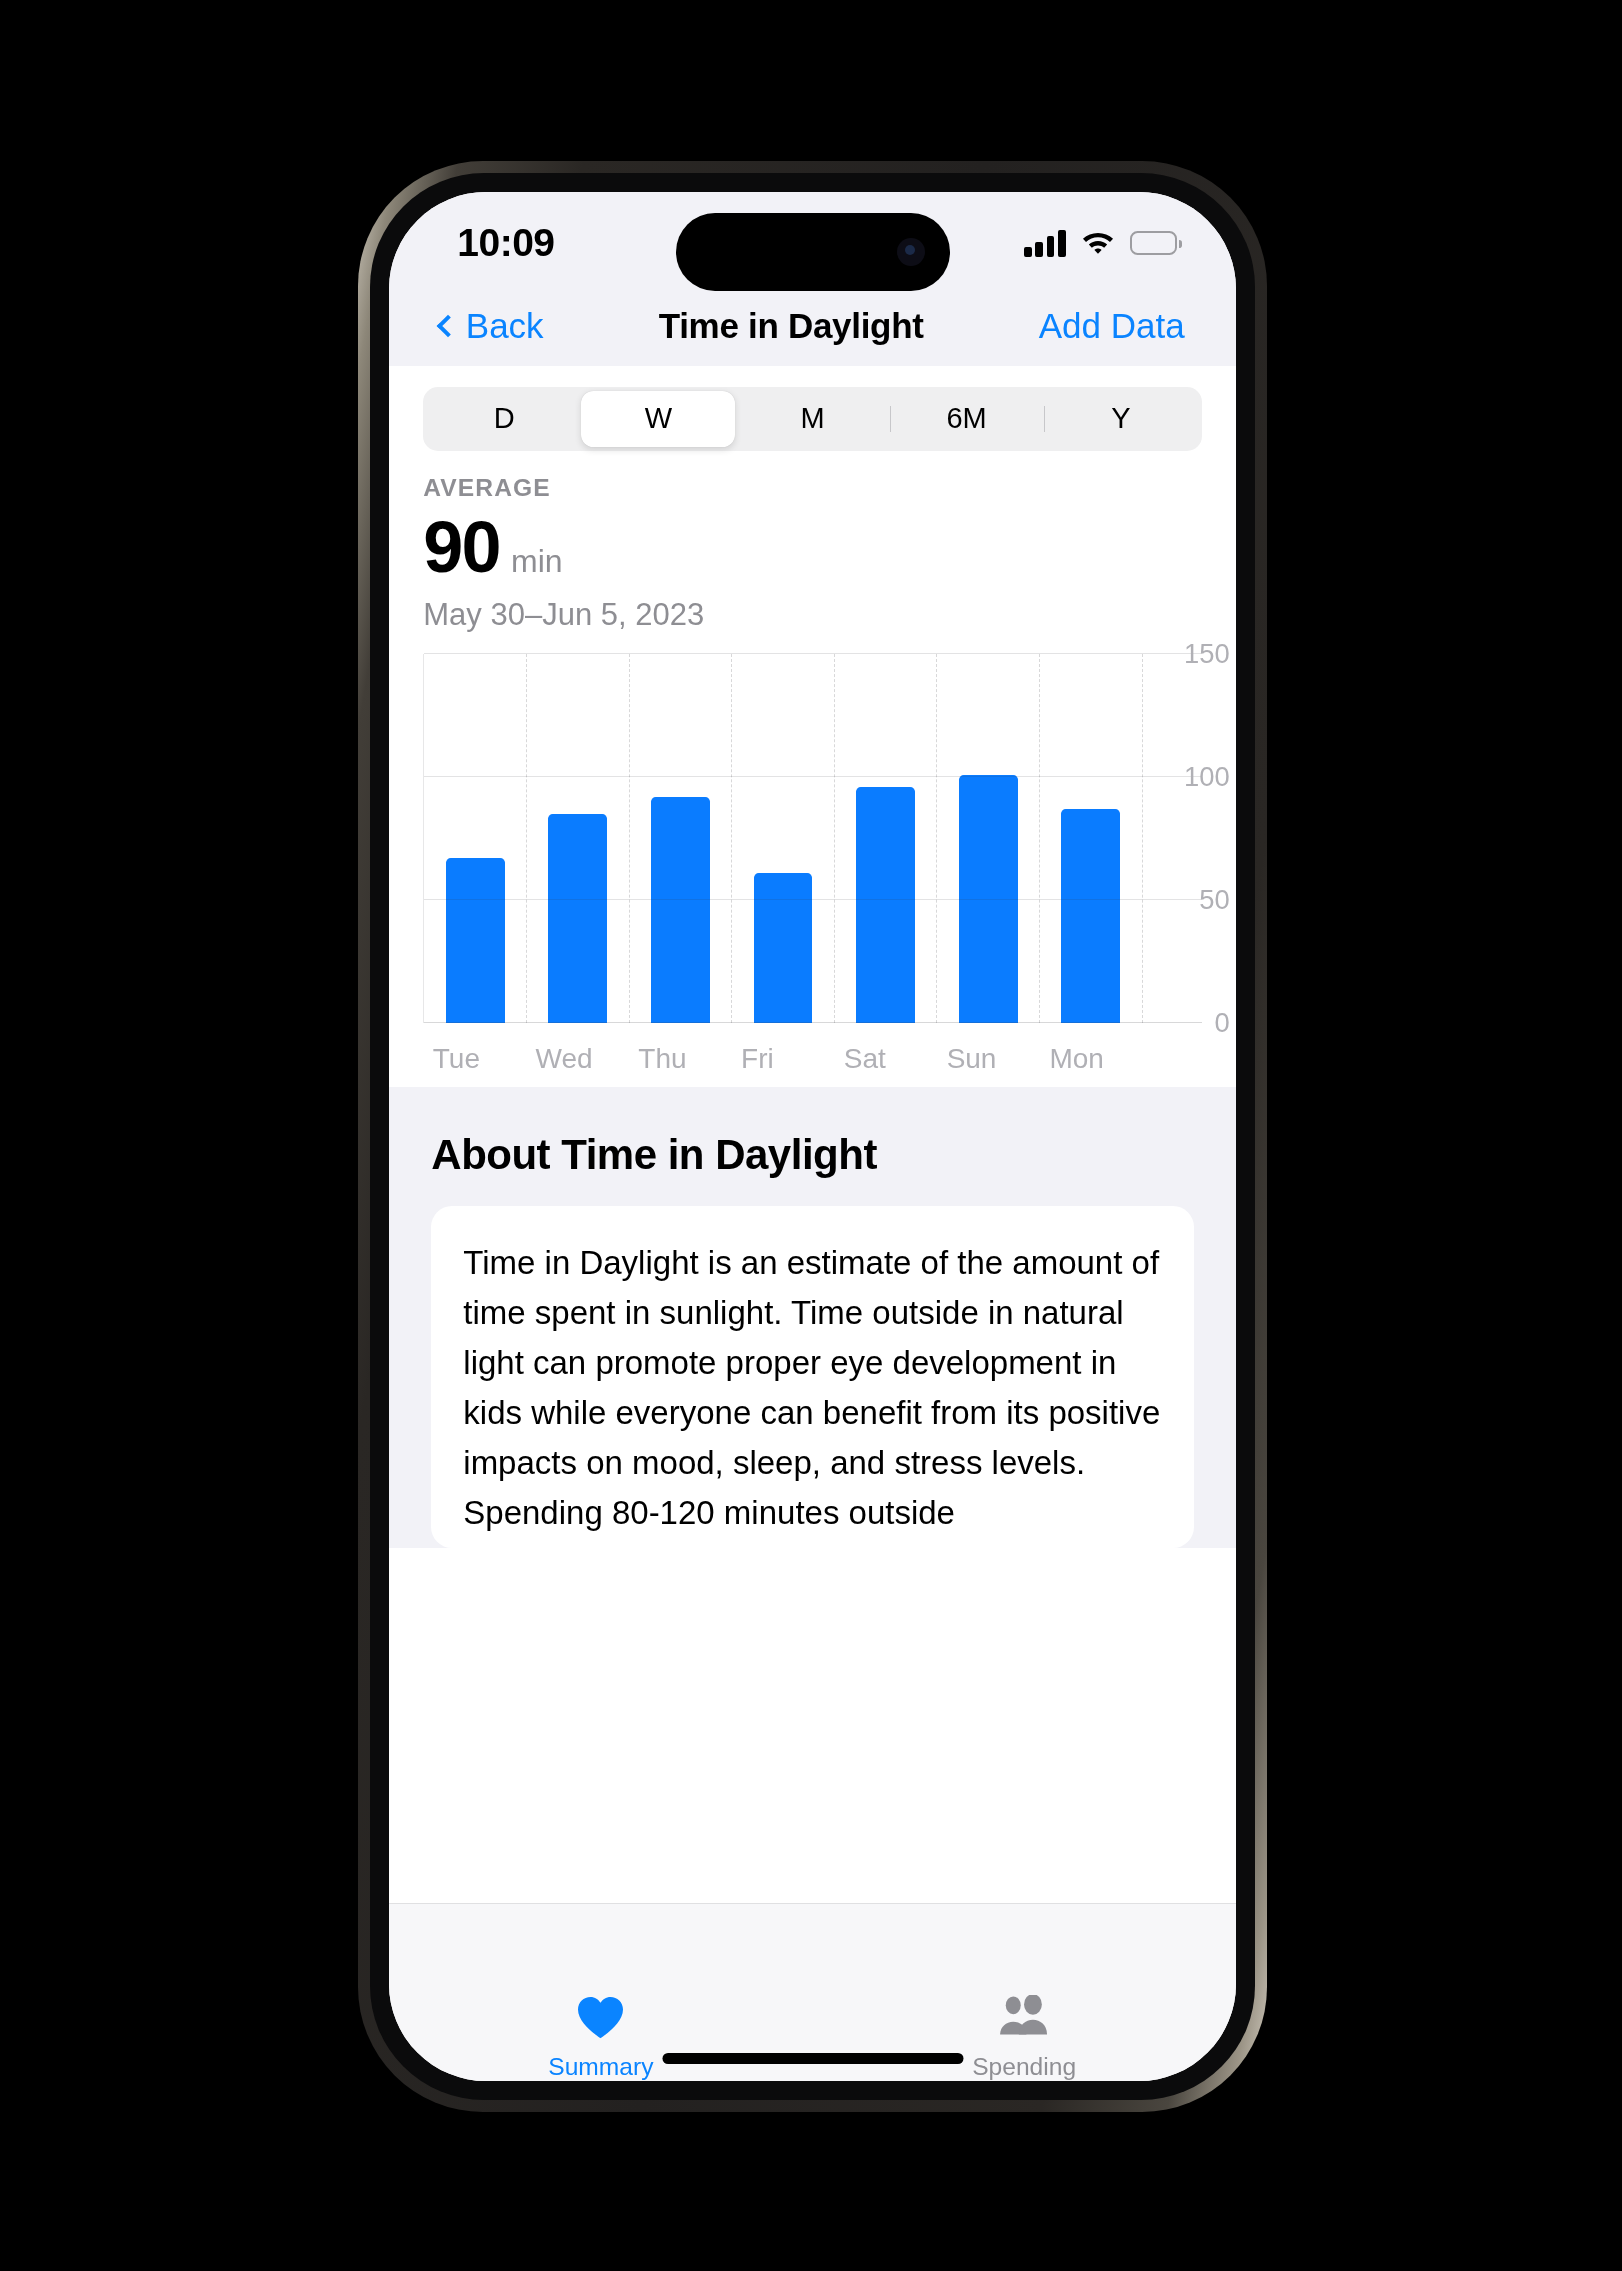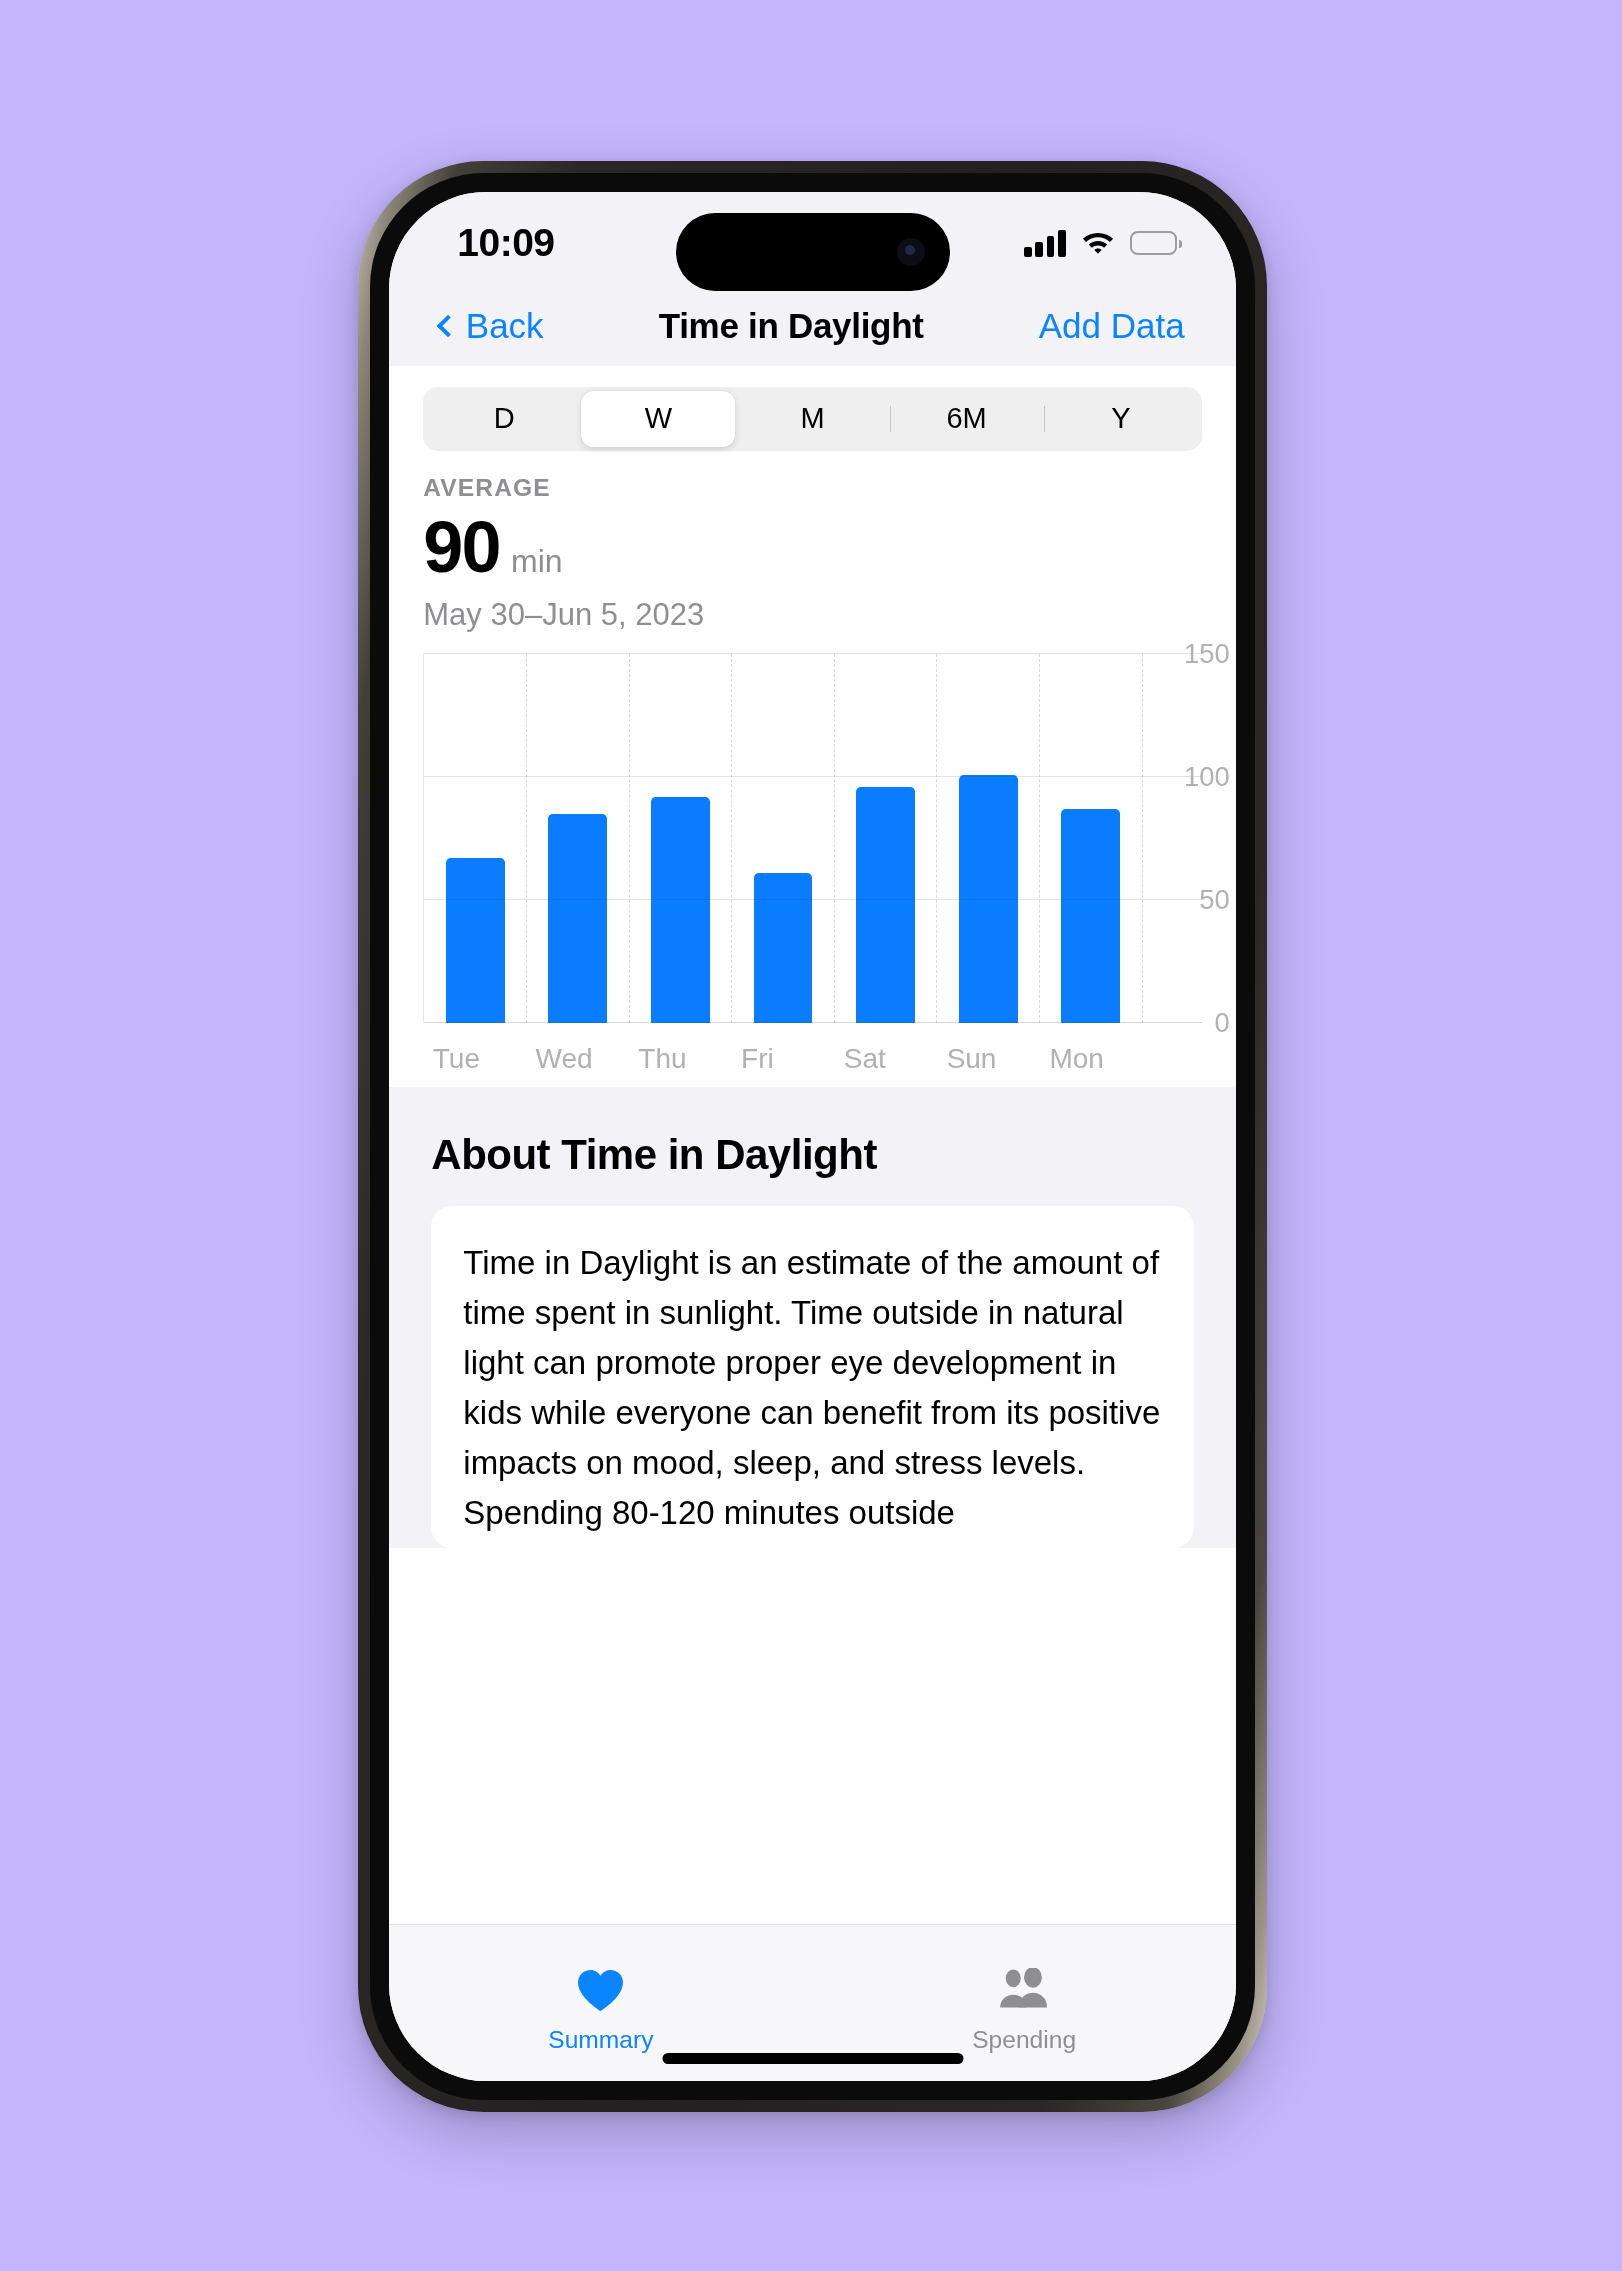--- a/index.html
+++ b/index.html
@@ -9,21 +9,21 @@
     height: 2271px;
     background: #f5f5f7;
     font-family: "Liberation Sans", sans-serif;
     overflow: hidden;
   }
 
   #stage {
     position: relative;
     width: 1623px;
     height: 2271px;
-    background: #c4b5fd;
+    background: #000000;
   }
 
   
   .phone-outer {
     position: absolute;
     left: 358px;
     top: 161px;
     width: 909px;
     height: 1951px;
     border-radius: 125px;
@@ -315,25 +315,25 @@
     padding: 32px 32px 9.5px 32px;
     font-size: 33px;
     line-height: 1.52;
     color: #000;
   }
 
   
   .tabbar {
     position: absolute;
     left: 0; right: 0; bottom: 0;
-    height: 157px;
+    height: 178px;
     background: #f7f7f9;
     border-top: 1.4px solid rgba(60,60,67,0.12);
     display: flex;
-    align-items: center;
+    align-items: flex-end;
     padding-top: 17px;
   }
   .tab {
     flex: 1;
     display: flex;
     flex-direction: column;
     align-items: center;
     gap: 9.5px;
     cursor: pointer;
   }

